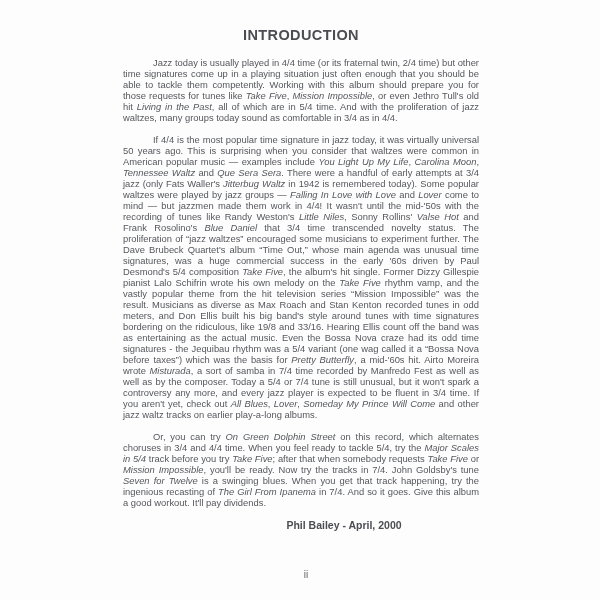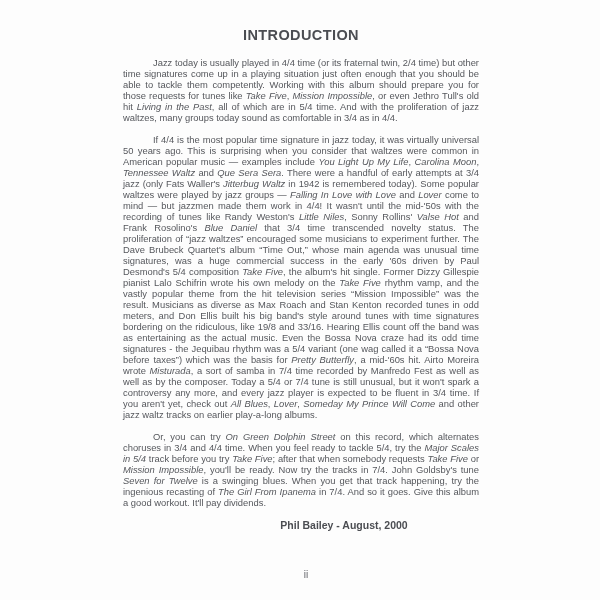--- a/index.html
+++ b/index.html
@@ -60,16 +60,16 @@
 </style>
 </head>
 <body>
 
 <div class="page">
   <div class="content">
     <h1 class="title">INTRODUCTION</h1>
     <p class="body-para"><span>Jazz today is usually played in 4/4 time (or its fraternal twin, 2/4 time) but other time signatures come up in a playing situation just often enough that you should be able to tackle them competently. Working with this album should prepare you for those requests for tunes like </span><span class="em">Take Five</span><span>, </span><span class="em">Mission Impossible</span><span>, or even Jethro Tull's old hit </span><span class="em">Living in the Past</span><span>, all of which are in 5/4 time. And with the proliferation of jazz waltzes, many groups today sound as comfortable in 3/4 as in 4/4.</span></p>
     <p class="body-para"><span>If 4/4 is the most popular time signature in jazz today, it was virtually universal 50 years ago. This is surprising when you consider that waltzes were common in American popular music — examples include </span><span class="em">You Light Up My Life</span><span>, </span><span class="em">Carolina Moon</span><span>, </span><span class="em">Tennessee Waltz</span><span> and </span><span class="em">Que Sera Sera</span><span>. There were a handful of early attempts at 3/4 jazz (only Fats Waller's </span><span class="em">Jitterbug Waltz</span><span> in 1942 is remembered today). Some popular waltzes were played by jazz groups — </span><span class="em">Falling In Love with Love</span><span> and </span><span class="em">Lover</span><span> come to mind — but jazzmen made them work in 4/4! It wasn't until the mid-'50s with the recording of tunes like Randy Weston's </span><span class="em">Little Niles</span><span>, Sonny Rollins' </span><span class="em">Valse Hot</span><span> and Frank Rosolino's </span><span class="em">Blue Daniel</span><span> that 3/4 time transcended novelty status. The proliferation of “jazz waltzes” encouraged some musicians to experiment further. The Dave Brubeck Quartet's album “Time Out,” whose main agenda was unusual time signatures, was a huge commercial success in the early '60s driven by Paul Desmond's 5/4 composition </span><span class="em">Take Five</span><span>, the album's hit single. Former Dizzy Gillespie pianist Lalo Schifrin wrote his own melody on the </span><span class="em">Take Five</span><span> rhythm vamp, and the vastly popular theme from the hit television series “Mission Impossible” was the result. Musicians as diverse as Max Roach and Stan Kenton recorded tunes in odd meters, and Don Ellis built his big band's style around tunes with time signatures bordering on the ridiculous, like 19/8 and 33/16. Hearing Ellis count off the band was as entertaining as the actual music. Even the Bossa Nova craze had its odd time signatures - the Jequibau rhythm was a 5/4 variant (one wag called it a “Bossa Nova before taxes”) which was the basis for </span><span class="em">Pretty Butterfly</span><span>, a mid-'60s hit. Airto Moreira wrote </span><span class="em">Misturada</span><span>, a sort of samba in 7/4 time recorded by Manfredo Fest as well as well as by the composer. Today a 5/4 or 7/4 tune is still unusual, but it won't spark a controversy any more, and every jazz player is expected to be fluent in 3/4 time. If you aren't yet, check out </span><span class="em">All Blues</span><span>, </span><span class="em">Lover</span><span>, </span><span class="em">Someday My Prince Will Come</span><span> and other jazz waltz tracks on earlier play-a-long albums.</span></p>
     <p class="body-para"><span>Or, you can try </span><span class="em">On Green Dolphin Street</span><span> on this record, which alternates choruses in 3/4 and 4/4 time. When you feel ready to tackle 5/4, try the </span><span class="em">Major Scales in 5/4</span><span> track before you try </span><span class="em">Take Five</span><span>; after that when somebody requests </span><span class="em">Take Five</span><span> or </span><span class="em">Mission Impossible</span><span>, you'll be ready. Now try the tracks in 7/4. John Goldsby's tune </span><span class="em">Seven for Twelve</span><span> is a swinging blues. When you get that track happening, try the ingenious recasting of </span><span class="em">The Girl From Ipanema</span><span> in 7/4. And so it goes. Give this album a good workout. It'll pay dividends.</span></p>
-    <div class="signature">Phil Bailey - August, 2000</div>
+    <div class="signature">Phil Bailey - April, 2000</div>
   </div>
   <div class="page-number">ii</div>
 </div>
 
 </body></html>

